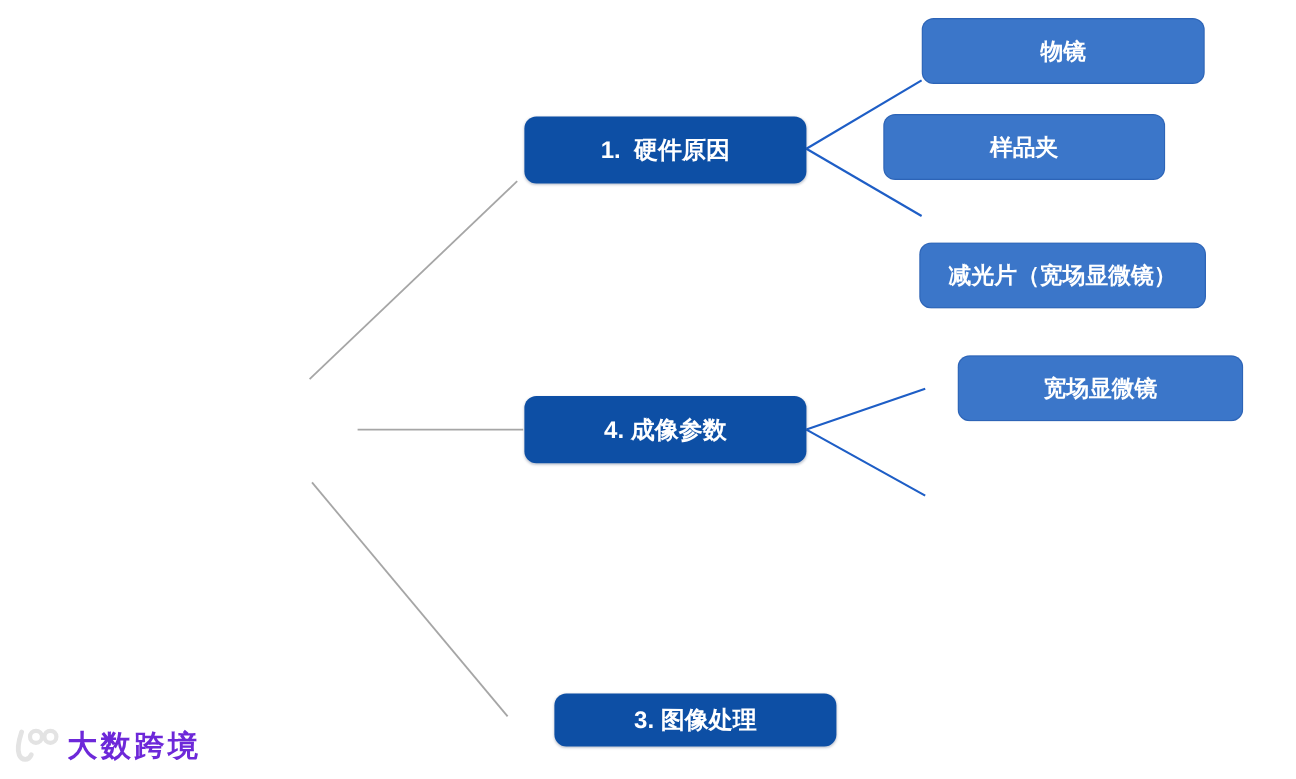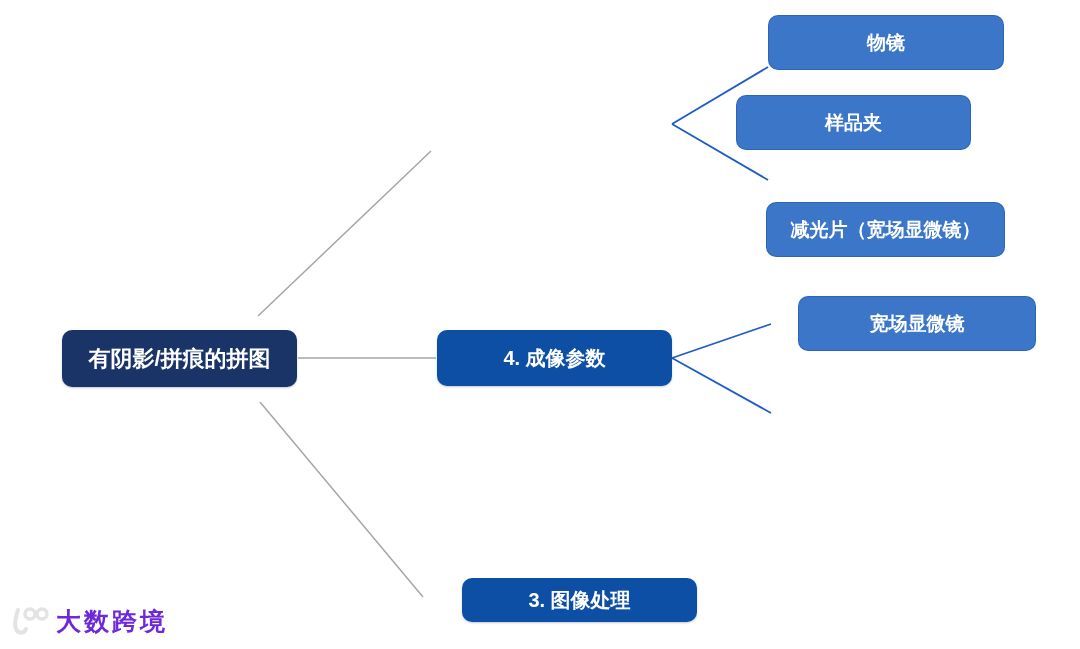--- a/index.html
+++ b/index.html
@@ -72,22 +72,22 @@
     <line x1="298" y1="358" x2="436" y2="358" stroke="#a6a6a6" stroke-width="1.5"></line>
     <line x1="260" y1="402" x2="423" y2="597" stroke="#a6a6a6" stroke-width="1.5"></line>
 
     <line x1="672" y1="124" x2="768" y2="67" stroke="#1e5ec6" stroke-width="1.8"></line>
     <line x1="672" y1="124" x2="768" y2="180" stroke="#1e5ec6" stroke-width="1.8"></line>
 
     <line x1="672" y1="358" x2="771" y2="324" stroke="#1e5ec6" stroke-width="1.8"></line>
     <line x1="672" y1="358" x2="771" y2="413" stroke="#1e5ec6" stroke-width="1.8"></line>
   </svg>
 
-  <div class="node node-root pos-root">有阴影/拼痕的拼图</div>
 
+  <div class="node node-branch pos-b1">1.  硬件原因</div>
 
   <div class="node node-branch pos-b2">4. 成像参数</div>
 
   <div class="node node-branch pos-b3">3. 图像处理</div>
 
   <div class="node node-leaf pos-l1">物镜</div>
 
   <div class="node node-leaf pos-l2">样品夹</div>
 
   <div class="node node-leaf pos-l3">减光片（宽场显微镜）</div>

